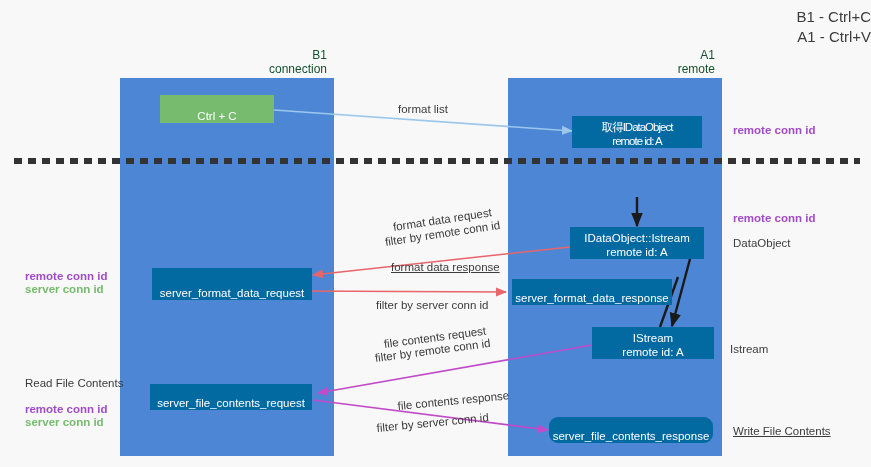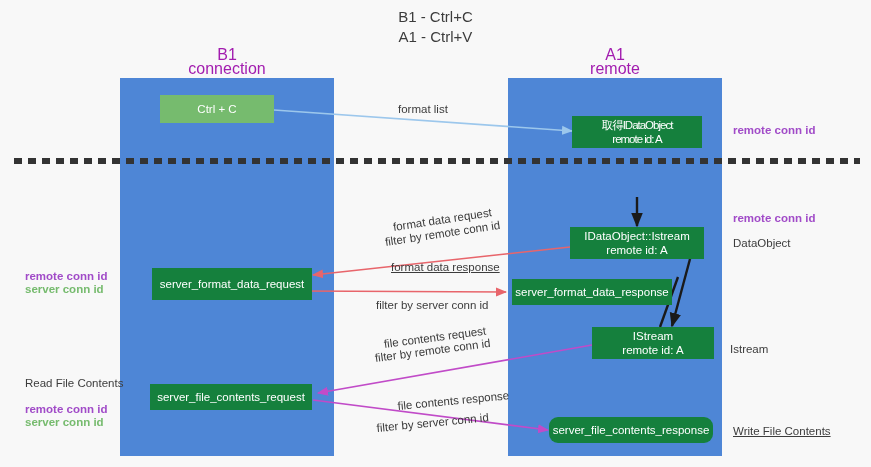--- a/index.html
+++ b/index.html
@@ -12,38 +12,38 @@
   }
   #stage{position:absolute;left:0;top:0;width:871px;height:467px;}
 
   
   #lanes, #edges{position:absolute;left:0;top:0;width:871px;height:467px;}
   #edges{pointer-events:none;}
 
   
   .title{
     position:absolute;left:0;top:7px;width:871px;
-    text-align:center;font-size:15px;color:#3c3c3c;line-height:20px;
+    text-align:right;font-size:15px;color:#3c3c3c;line-height:20px;
   }
 
   
   .colhead{
-    position:absolute;text-align:center;font-size:16px;color:#a21caf;
+    position:absolute;text-align:right;font-size:12px;color:#14532d;
     line-height:14px;width:200px;
   }
   .colhead .t2{display:block;}
 
   
   .node{
     position:absolute;box-sizing:border-box;
-    display:flex;flex-direction:column;align-items:center;justify-content:center;
+    display:flex;flex-direction:column;align-items:center;justify-content:flex-end;
     text-align:center;color:#ffffff;font-size:11.5px;line-height:14px;
   }
   .node.green{background:#76bb6e;}
-  .node.orange{background:#15803d;}
+  .node.orange{background:#0369a1;}
   .node .l2{display:block;}
 
   
   .lbl{position:absolute;font-size:11.5px;color:#3c3c3c;line-height:14px;white-space:nowrap;}
   .lbl.purple{color:#a14bc8;font-weight:bold;}
   .lbl.green{color:#76bb6e;font-weight:bold;}
   .rot-a{transform:rotate(-8.5deg);transform-origin:left top;}
   .rot-c{transform:rotate(-7.5deg);transform-origin:left top;}
   .rot-d{transform:rotate(-5.5deg);transform-origin:left top;}
   .garble{letter-spacing:-1px;}

